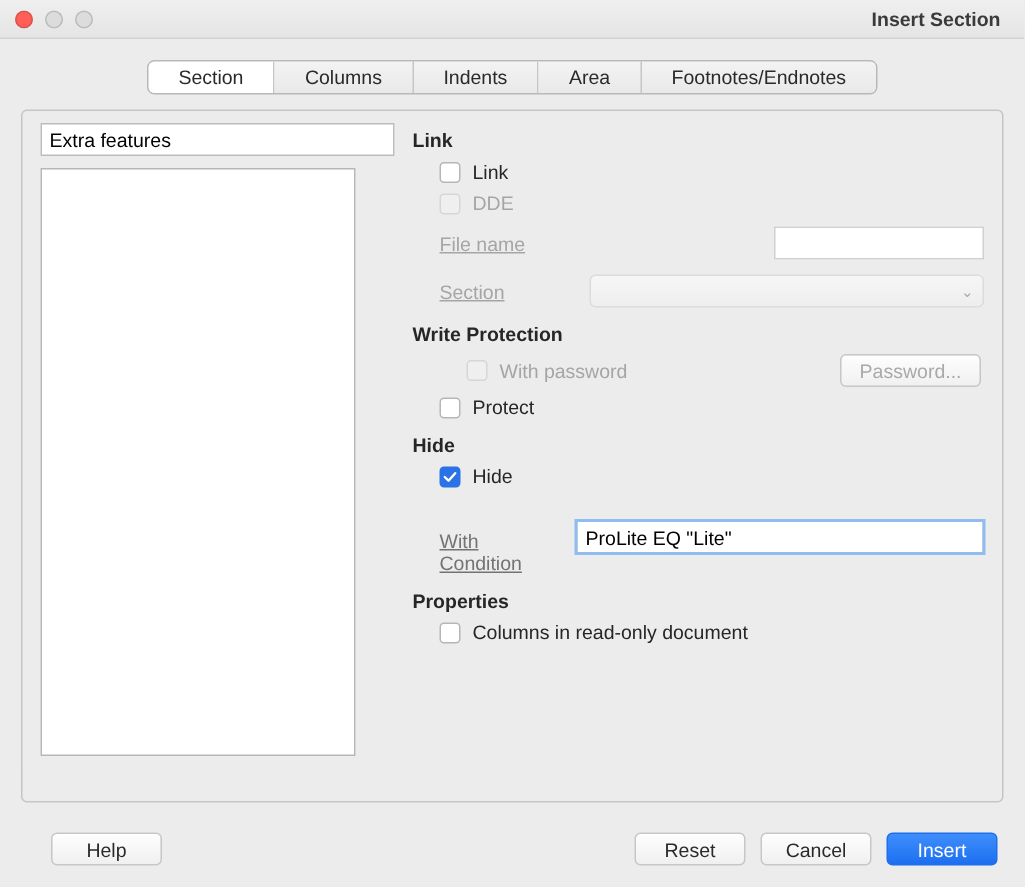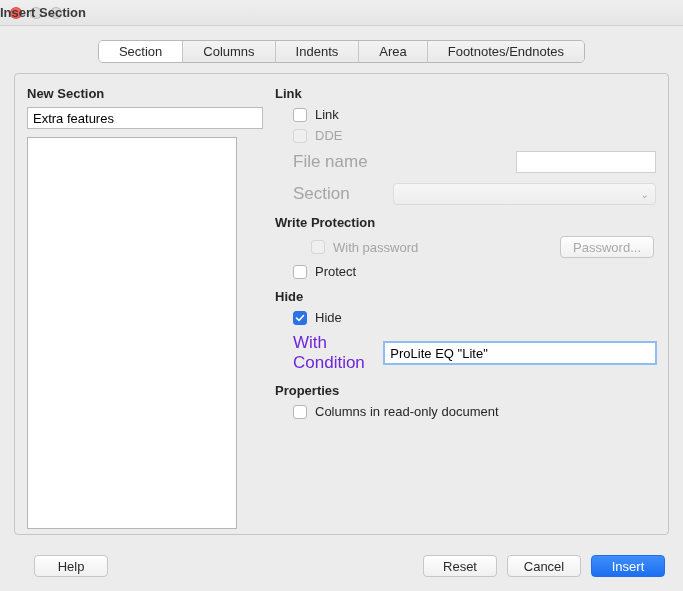--- a/index.html
+++ b/index.html
@@ -26,21 +26,21 @@
     gap: 8px;
     margin-left: 10px;
   }
   .tlight {
     width: 12px; height: 12px; border-radius: 50%;
     border: 0.5px solid rgba(0,0,0,0.15);
   }
   .tl-red { background: #ff5f57; }
   .tl-grey { background: #dcdcdc; }
   .title {
-    position:absolute; left:0; right:4px; text-align:left;
+    position:absolute; left:0; right:16px; text-align:right;
     font-weight:600; font-size:13px; color:#3a3a3a;
     pointer-events:none;
   }
   .tabbar-wrap {
     display:flex; justify-content:center; padding:14px 0 10px;
   }
   .tabbar {
     display:flex; border:1px solid #b8b8b8; border-radius:5px;
     overflow:hidden; background:#ececec;
   }
@@ -77,22 +77,22 @@
     width:14px; height:14px; border:1px solid #b6b6b6; border-radius:3px;
     background:#fff; display:inline-flex; align-items:center; justify-content:center;
     flex:0 0 14px;
   }
   .chk.checked { background:#2a72e6; border-color:#2a72e6; }
   .chk.checked svg { display:block; }
   .chk.disabled { background:#efefef; border-color:#d6d6d6; }
   .lbl { font-size:13px; }
   .lbl.disabled { color:#a5a5a5; }
   .formrow { display:flex; align-items:center; margin:8px 0 10px 18px; gap:10px; }
-  .formlbl { width:90px; color:#a5a5a5; font-size:17px; }
-  .formlbl.enabled { color:#6d28d9; }
+  .formlbl { width:90px; color:#a5a5a5; font-size:13px;text-decoration:underline; }
+  .formlbl.enabled { color:#737373;margin-top:20px; }
   .file-input {
     width:140px; height:22px; border:1px solid #d0d0d0; background:#fff;
   }
   .sel {
     flex:1; height:22px; border:1px solid #d6d6d6; border-radius:4px;
     background:linear-gradient(#fbfbfb,#efefef); position:relative;
   }
   .sel.disabled { opacity:0.7; }
   .sel-arrow { position:absolute; right:6px; top:5px; color:#8a8a8a; font-size:10px;}
   .btn {
@@ -131,21 +131,20 @@
     <div class="tab">Columns</div>
     <div class="tab">Indents</div>
     <div class="tab">Area</div>
     <div class="tab">Footnotes/Endnotes</div>
   </div>
 </div>
 
 <div class="content">
 
   <div class="leftcol">
-    <div class="grouplabel">New Section</div>
     <input class="name-input" value="Extra features" style="">
     <div class="listbox"></div>
   </div>
 
   <div class="rightcol">
 
     <div class="section-group">
       <div class="grouplabel">Link</div>
       <div class="row">
         <span class="chk"></span>

